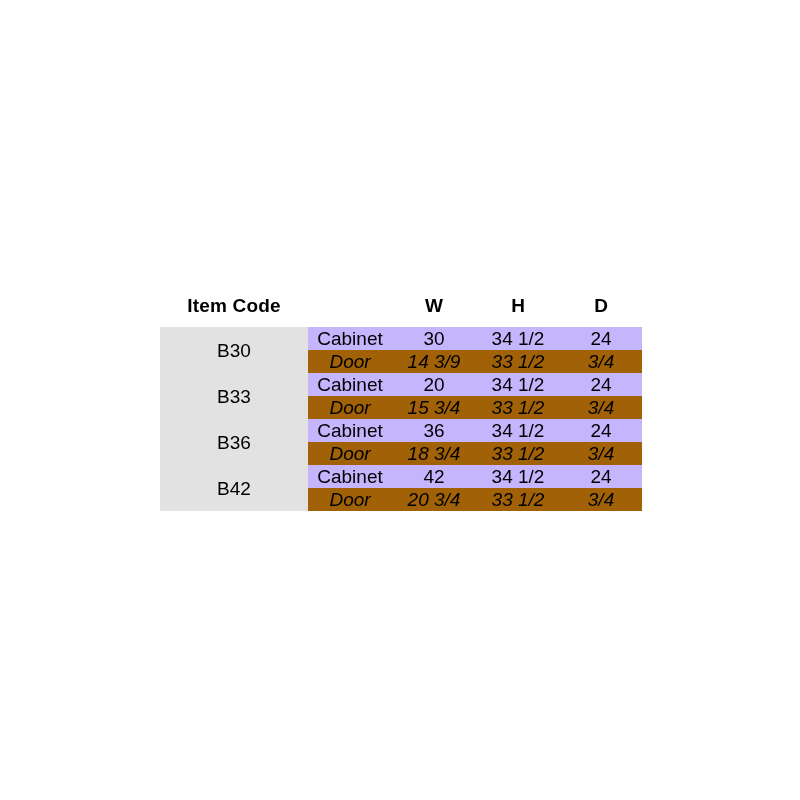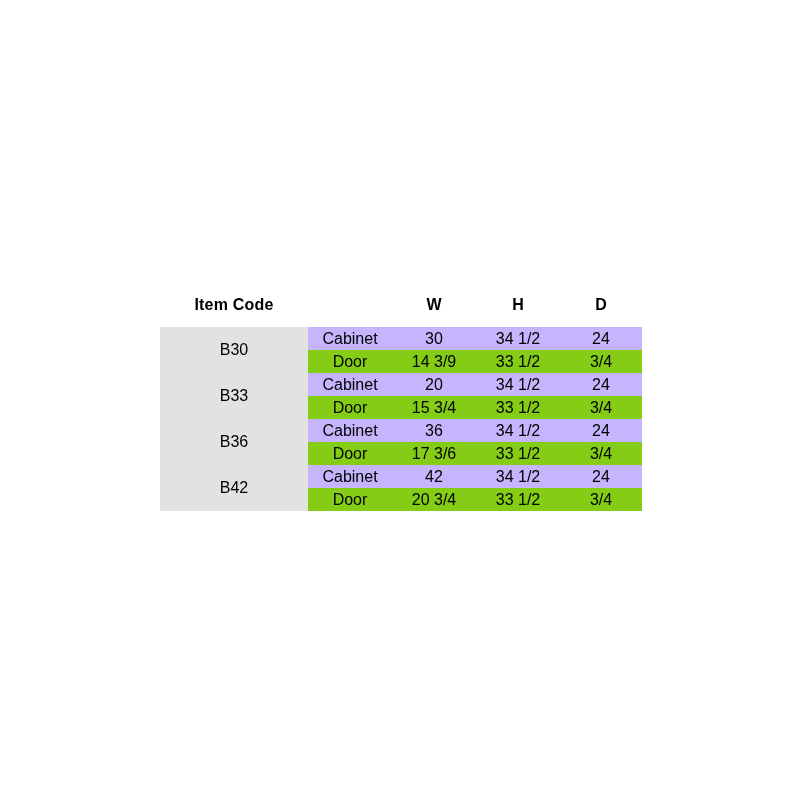--- a/index.html
+++ b/index.html
@@ -33,21 +33,21 @@
   #spec-table col.c-w    { width: 84px; }
   #spec-table col.c-h    { width: 84px; }
   #spec-table col.c-d    { width: 82px; }
 
   #spec-table th,
   #spec-table td {
     padding: 0;
     margin: 4px;
     text-align: center;
     vertical-align: middle;
-    font-size: 16px;
+    font-size: 19px;
     line-height: 1;
     border: none;
   }
 
   
   .hdr-row th {
     height: 44px;
     font-weight: bold;
     font-size: 15px;
     background: #ffffff;
@@ -64,21 +64,21 @@
     border-left: 1px solid #9a9a9a;
   }
 
   
   .row-cabinet td,
   .row-door td {
     height: 23px;
   }
 
   .row-cabinet td { background: #c4b5fd; }
-  .row-door    td { background: #84cc16; }
+  .row-door    td { background: #a16207; font-style: italic; }
 
   
   td.item-code {
     background: #e2e2e2 !important;
     font-weight: normal;
     font-size: 19px;
     border-bottom: 1px solid #9a9a9a;
     border-right: 1px solid #9a9a9a;
   }
 
@@ -168,21 +168,21 @@
 
       <tr class="row-cabinet">
         <td class="item-code" rowspan="2">B36</td>
         <td class="part-cell">Cabinet</td>
         <td class="dim-w">36</td>
         <td class="dim-h">34 1/2</td>
         <td class="dim-d">24</td>
       </tr>
       <tr class="row-door">
         <td class="part-cell">Door</td>
-        <td class="dim-w">17 3/6</td>
+        <td class="dim-w">18 3/4</td>
         <td class="dim-h">33 1/2</td>
         <td class="dim-d">3/4</td>
       </tr>
 
       <tr class="row-cabinet">
         <td class="item-code" rowspan="2">B42</td>
         <td class="part-cell">Cabinet</td>
         <td class="dim-w">42</td>
         <td class="dim-h">34 1/2</td>
         <td class="dim-d">24</td>

